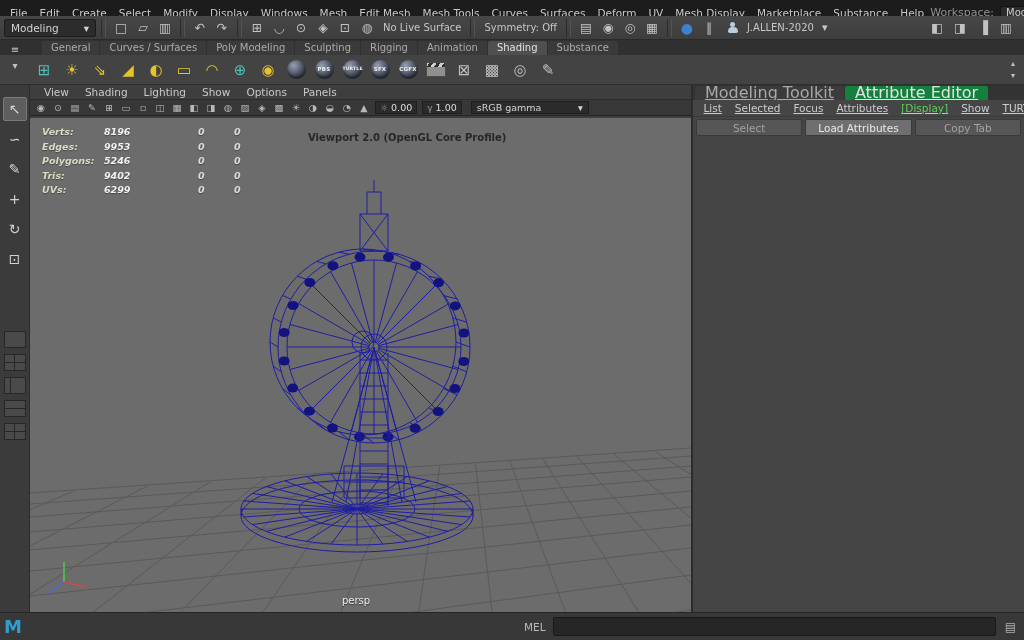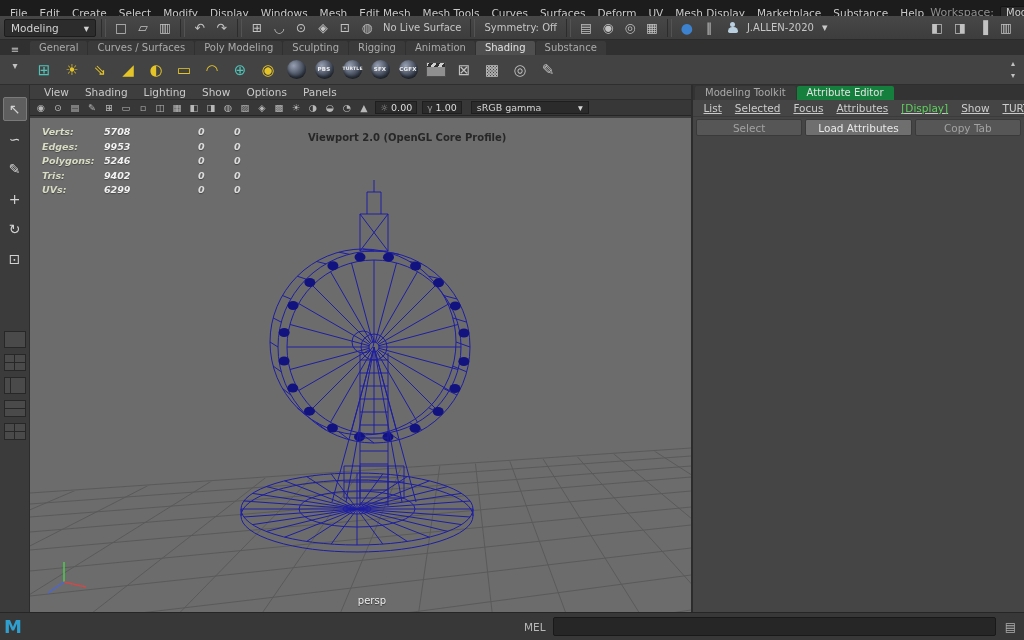--- a/index.html
+++ b/index.html
@@ -21,21 +21,21 @@
   .si{width:20px;height:20px;display:flex;align-items:center;justify-content:center;font-size:12.5px;color:#c2c2c2;border-radius:2px;cursor:default;}
   .si.blue{color:#3c82cf;font-size:14px;}
   .status-text{font-size:10px;color:#c6c6c6;padding:0 4px;white-space:nowrap;}
   #user-chip{display:flex;align-items:center;gap:4px;padding:0 6px;}
   .person{width:12px;height:12px;position:relative;}
   .person::before{content:"";position:absolute;left:3.5px;top:0;width:5px;height:5px;border-radius:50%;background:#b9cede;}
   .person::after{content:"";position:absolute;left:1px;top:5.5px;width:10px;height:6px;border-radius:5px 5px 2px 2px;background:#b9cede;}
   #right-toggles{margin-left:auto;display:flex;gap:3px;padding-right:4px;}
 
   
-  #shelf-tabs{position:absolute;top:40px;left:0;right:0;height:15px;background:#303030;display:flex;align-items:flex-end;padding-left:30px;gap:1px;}
+  #shelf-tabs{position:absolute;top:40px;left:0;right:0;height:15px;background:#303030;display:flex;align-items:flex-end;padding-left:42px;gap:1px;}
   .stab{padding:0 9px;font-size:10px;line-height:14px;color:#ababab;background:#3a3a3a;border-radius:2px 2px 0 0;white-space:nowrap;cursor:default;}
   .stab.active{background:#4f4f4f;color:#e2e2e2;}
   #shelf-left{position:absolute;top:42px;left:2px;width:26px;height:40px;display:flex;flex-direction:column;align-items:center;gap:2px;z-index:3;}
   #shelf-left .si{width:16px;height:14px;font-size:10px;}
 
   
   #shelf{position:absolute;top:55px;left:0;right:0;height:30px;background:#434343;border-bottom:1px solid #2e2e2e;display:flex;align-items:center;padding-left:32px;gap:4px;}
   .shi{width:24px;height:24px;display:flex;align-items:center;justify-content:center;font-size:15px;color:#c0c0c0;cursor:default;}
   .shi.teal{color:#4fc3b8;}
   .shi.yellow{color:#e5c428;}
@@ -71,27 +71,27 @@
   #scene{position:absolute;left:0;top:0;}
   
   #hud{position:absolute;left:12px;top:8px;width:230px;font-style:italic;}
   .hud-row{position:relative;height:14.5px;}
   .hud-row span{position:absolute;font-size:9.5px;font-weight:bold;color:#e9e9e2;text-shadow:0 1px 1px rgba(0,0,0,.35);}
   .hud-row span:nth-child(1){left:0;color:#d9dcc4;}
   .hud-row span:nth-child(2){left:62px;color:#f2f2f2;}
   .hud-row span:nth-child(3){left:156px;color:#dcdcdc;}
   .hud-row span:nth-child(4){left:192px;color:#dcdcdc;}
   #renderer-label{position:absolute;left:278px;top:14px;font-size:10px;font-weight:bold;color:#272727;}
-  #persp-label{position:absolute;left:296px;bottom:6px;width:60px;text-align:right;font-size:10px;color:#ececec;text-shadow:0 1px 1px rgba(0,0,0,.5);}
+  #persp-label{position:absolute;left:296px;bottom:6px;width:60px;text-align:center;font-size:10px;color:#ececec;text-shadow:0 1px 1px rgba(0,0,0,.5);}
   #axis-gizmo{position:absolute;left:8px;bottom:14px;}
 
   
   #rpanel{position:absolute;right:0;top:0;bottom:0;width:333px;background:#454545;border-left:2px solid #2c2c2c;display:flex;flex-direction:column;}
   #rp-tabs{height:15px;background:#333;display:flex;align-items:flex-end;gap:1px;padding-left:2px;}
-  .rp-tab{padding:0 10px;font-size:10px;line-height:14px;background:#3b3b3b;color:#a9a9a9;border-radius:2px 2px 0 0;cursor:default;}
+  .rp-tab{padding:0 10px;font-size:16px;line-height:14px;background:#3b3b3b;color:#a9a9a9;border-radius:2px 2px 0 0;cursor:default;text-decoration:underline;}
   .rp-tab.active{background:#15803d;color:#e2e2e2;}
   #ae-menus{height:17px;background:#454545;display:flex;align-items:center;padding-left:4px;border-bottom:1px solid #3b3b3b;text-decoration:underline;}
   .ae-menu-item{padding:0 6.5px;font-size:10.5px;color:#cdcdcd;cursor:default;white-space:nowrap;}
   .ae-menu-item.accent{color:#5ed15e;}
   #ae-content{flex:1;padding:10px 10px;}
   #ae-message{font-size:10.5px;color:#bdbdbd;}
   #ae-buttons{height:21px;display:flex;gap:3px;padding:2px 3px;}
   .ae-btn{flex:1;height:17px;line-height:16px;text-align:center;font-size:10.5px;background:#565656;border:1px solid #3a3a3a;border-radius:2px;color:#a2a2a2;cursor:default;}
   .ae-btn.hl{background:#6f6f6f;color:#e8e8e8;}
 
@@ -487,21 +487,21 @@
               <line x1="327" y1="391" x2="399.32481701561306" y2="362.85406663115094" stroke="#1e1ea2" stroke-width="1"></line>
               <line x1="327" y1="391" x2="417.69245196629146" y2="368.5543671330856" stroke="#1e1ea2" stroke-width="1"></line>
               <line x1="327" y1="391" x2="431.51238867668064" y2="375.38018539176795" stroke="#1e1ea2" stroke-width="1"></line>
               <line x1="327" y1="391" x2="440.09163781309155" y2="382.98924637757267" stroke="#1e1ea2" stroke-width="1"></line>
             </g>
         </svg>
 
         <div id="hud">
             <div class="hud-row">
     <span>Verts:</span>
-    <span>5708</span>
+    <span>8196</span>
     <span>0</span>
     <span>0</span>
   </div>
             <div class="hud-row">
     <span>Edges:</span>
     <span>9953</span>
     <span>0</span>
     <span>0</span>
   </div>
             <div class="hud-row">

